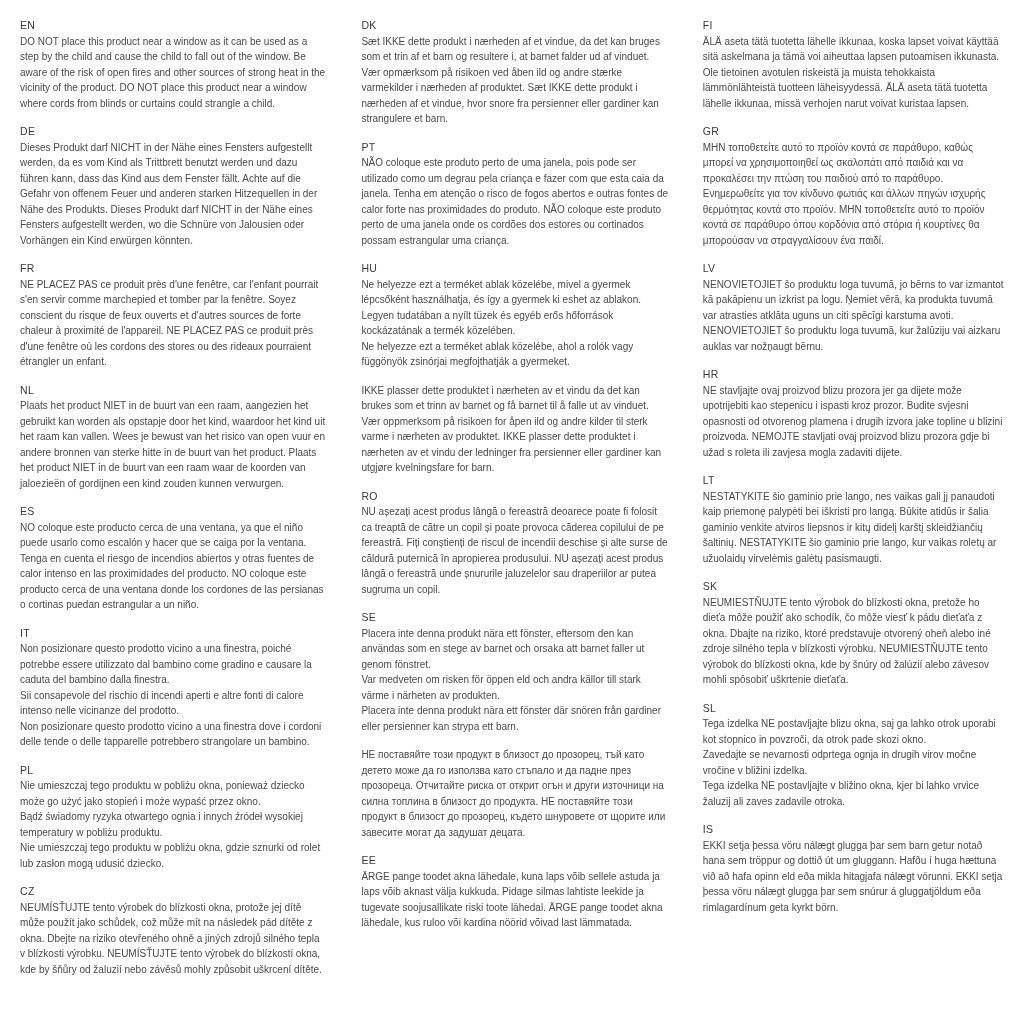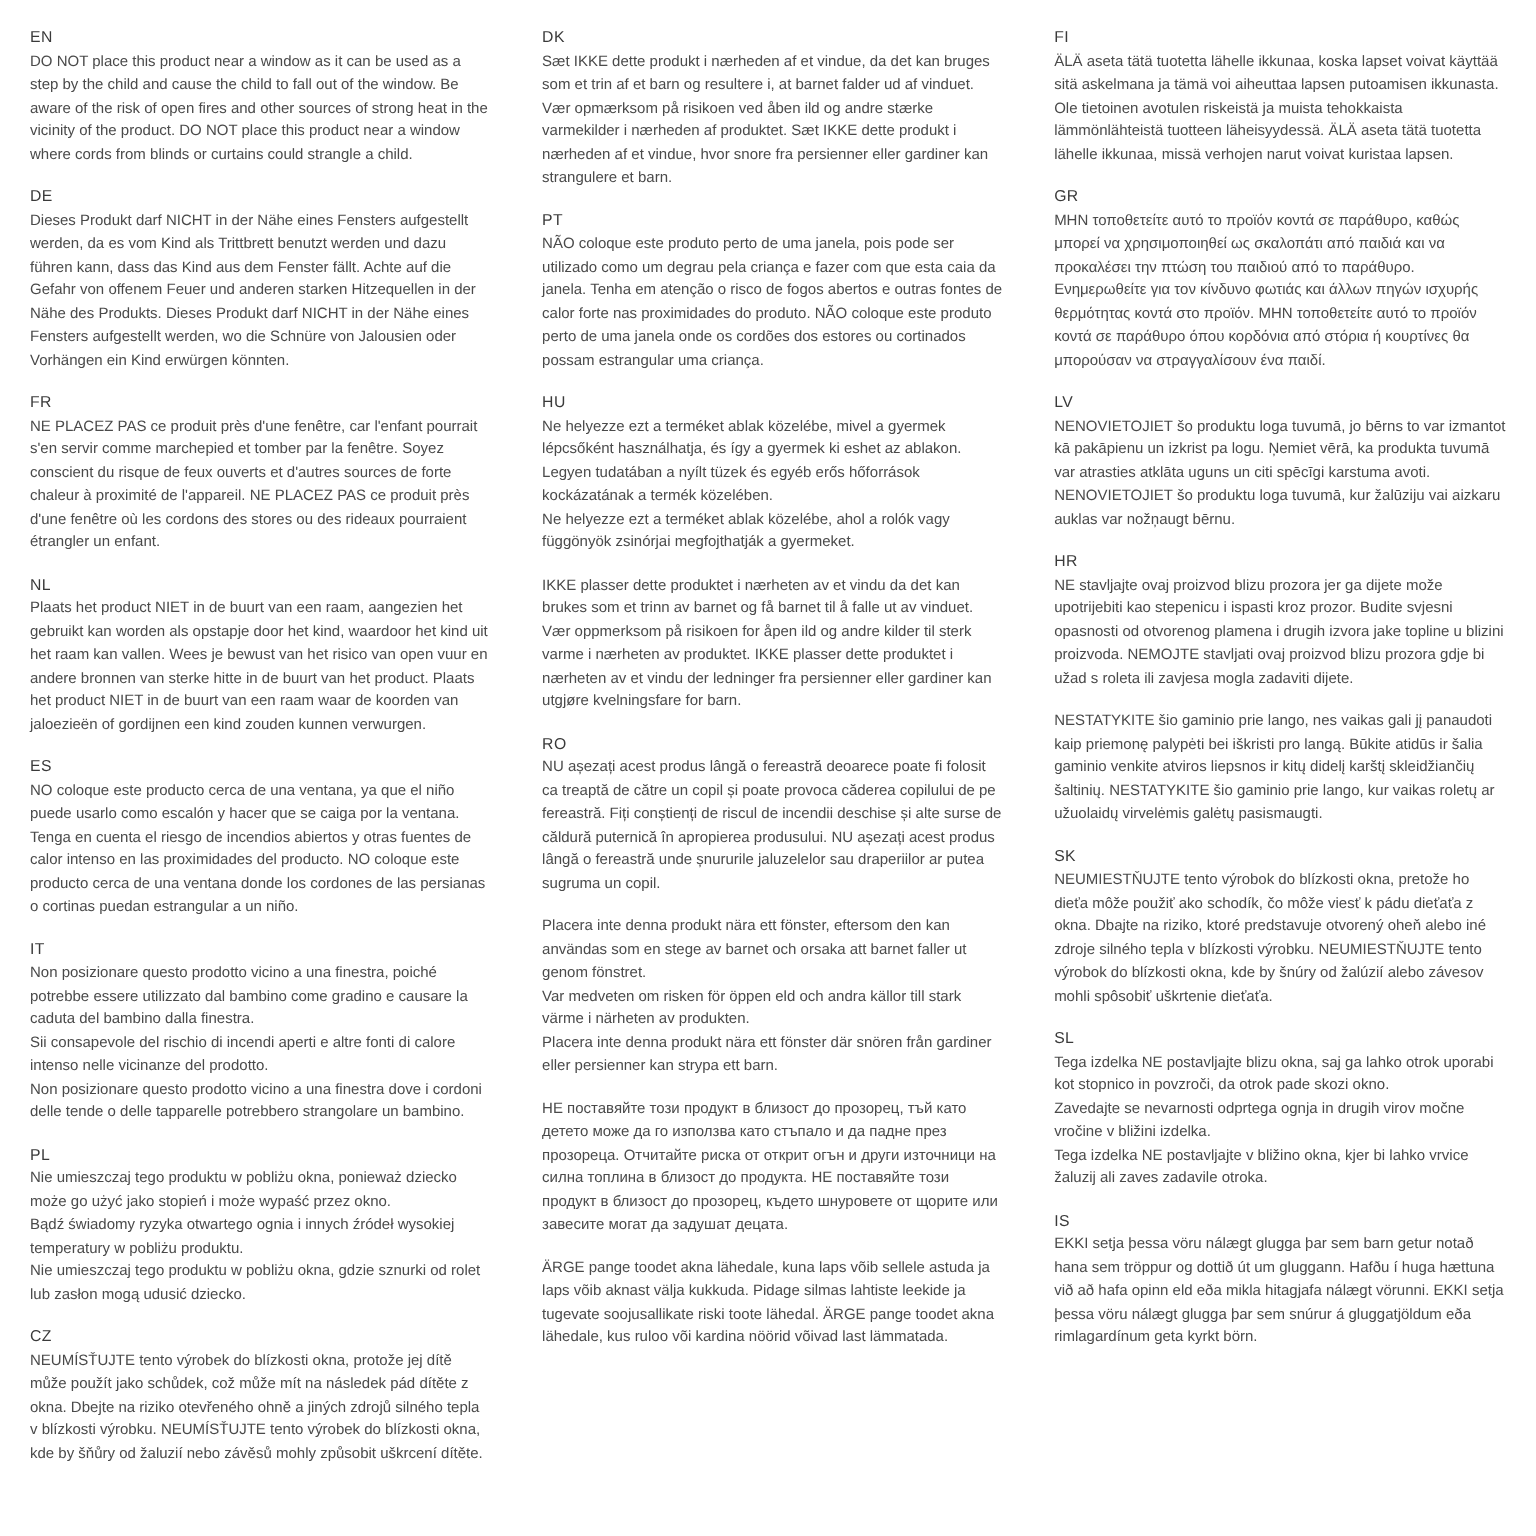--- a/index.html
+++ b/index.html
@@ -102,28 +102,30 @@
 Ne helyezze ezt a terméket ablak közelébe, ahol a rolók vagy függönyök zsinórjai megfojthatják a gyermeket.</div>
     </section>
     <section class="sec">
       <div class="txt">IKKE plasser dette produktet i nærheten av et vindu da det kan brukes som et trinn av barnet og få barnet til å falle ut av vinduet. Vær oppmerksom på risikoen for åpen ild og andre kilder til sterk varme i nærheten av produktet. IKKE plasser dette produktet i nærheten av et vindu der ledninger fra persienner eller gardiner kan utgjøre kvelningsfare for barn.</div>
     </section>
     <section class="sec">
       <div class="lang">RO</div>
       <div class="txt">NU așezați acest produs lângă o fereastră deoarece poate fi folosit ca treaptă de către un copil și poate provoca căderea copilului de pe fereastră. Fiți conștienți de riscul de incendii deschise și alte surse de căldură puternică în apropierea produsului. NU așezați acest produs lângă o fereastră unde șnururile jaluzelelor sau draperiilor ar putea sugruma un copil.</div>
     </section>
     <section class="sec">
+      <div class="lang">SE</div>
       <div class="txt">Placera inte denna produkt nära ett fönster, eftersom den kan användas som en stege av barnet och orsaka att barnet faller ut genom fönstret.
 Var medveten om risken för öppen eld och andra källor till stark värme i närheten av produkten.
 Placera inte denna produkt nära ett fönster där snören från gardiner eller persienner kan strypa ett barn.</div>
     </section>
     <section class="sec">
       <div class="txt">НЕ поставяйте този продукт в близост до прозорец, тъй като детето може да го използва като стъпало и да падне през прозореца. Отчитайте риска от открит огън и други източници на силна топлина в близост до продукта. НЕ поставяйте този продукт в близост до прозорец, където шнуровете от щорите или завесите могат да задушат децата.</div>
     </section>
     <section class="sec">
+      <div class="lang">EE</div>
       <div class="txt">ÄRGE pange toodet akna lähedale, kuna laps võib sellele astuda ja laps võib aknast välja kukkuda. Pidage silmas lahtiste leekide ja tugevate soojusallikate riski toote lähedal. ÄRGE pange toodet akna lähedale, kus ruloo või kardina nöörid võivad last lämmatada.</div>
     </section>
   </div>
 
   <div class="col col-3">
     <section class="sec">
       <div class="lang">FI</div>
       <div class="txt">ÄLÄ aseta tätä tuotetta lähelle ikkunaa, koska lapset voivat käyttää sitä askelmana ja tämä voi aiheuttaa lapsen putoamisen ikkunasta. Ole tietoinen avotulen riskeistä ja muista tehokkaista lämmönlähteistä tuotteen läheisyydessä. ÄLÄ aseta tätä tuotetta lähelle ikkunaa, missä verhojen narut voivat kuristaa lapsen.</div>
     </section>
     <section class="sec">
@@ -132,20 +134,21 @@
     </section>
     <section class="sec">
       <div class="lang">LV</div>
       <div class="txt">NENOVIETOJIET šo produktu loga tuvumā, jo bērns to var izmantot kā pakāpienu un izkrist pa logu. Ņemiet vērā, ka produkta tuvumā var atrasties atklāta uguns un citi spēcīgi karstuma avoti. NENOVIETOJIET šo produktu loga tuvumā, kur žalūziju vai aizkaru auklas var nožņaugt bērnu.</div>
     </section>
     <section class="sec">
       <div class="lang">HR</div>
       <div class="txt">NE stavljajte ovaj proizvod blizu prozora jer ga dijete može upotrijebiti kao stepenicu i ispasti kroz prozor. Budite svjesni opasnosti od otvorenog plamena i drugih izvora jake topline u blizini proizvoda. NEMOJTE stavljati ovaj proizvod blizu prozora gdje bi užad s roleta ili zavjesa mogla zadaviti dijete.</div>
     </section>
     <section class="sec">
+      <div class="lang">LT</div>
       <div class="txt">NESTATYKITE šio gaminio prie lango, nes vaikas gali jį panaudoti kaip priemonę palypėti bei iškristi pro langą. Būkite atidūs ir šalia gaminio venkite atviros liepsnos ir kitų didelį karštį skleidžiančių šaltinių. NESTATYKITE šio gaminio prie lango, kur vaikas roletų ar užuolaidų virvelėmis galėtų pasismaugti.</div>
     </section>
     <section class="sec">
       <div class="lang">SK</div>
       <div class="txt">NEUMIESTŇUJTE tento výrobok do blízkosti okna, pretože ho dieťa môže použiť ako schodík, čo môže viesť k pádu dieťaťa z okna. Dbajte na riziko, ktoré predstavuje otvorený oheň alebo iné zdroje silného tepla v blízkosti výrobku. NEUMIESTŇUJTE tento výrobok do blízkosti okna, kde by šnúry od žalúzií alebo závesov mohli spôsobiť uškrtenie dieťaťa.</div>
     </section>
     <section class="sec">
       <div class="lang">SL</div>
       <div class="txt">Tega izdelka NE postavljajte blizu okna, saj ga lahko otrok uporabi kot stopnico in povzroči, da otrok pade skozi okno.
 Zavedajte se nevarnosti odprtega ognja in drugih virov močne vročine v bližini izdelka.

